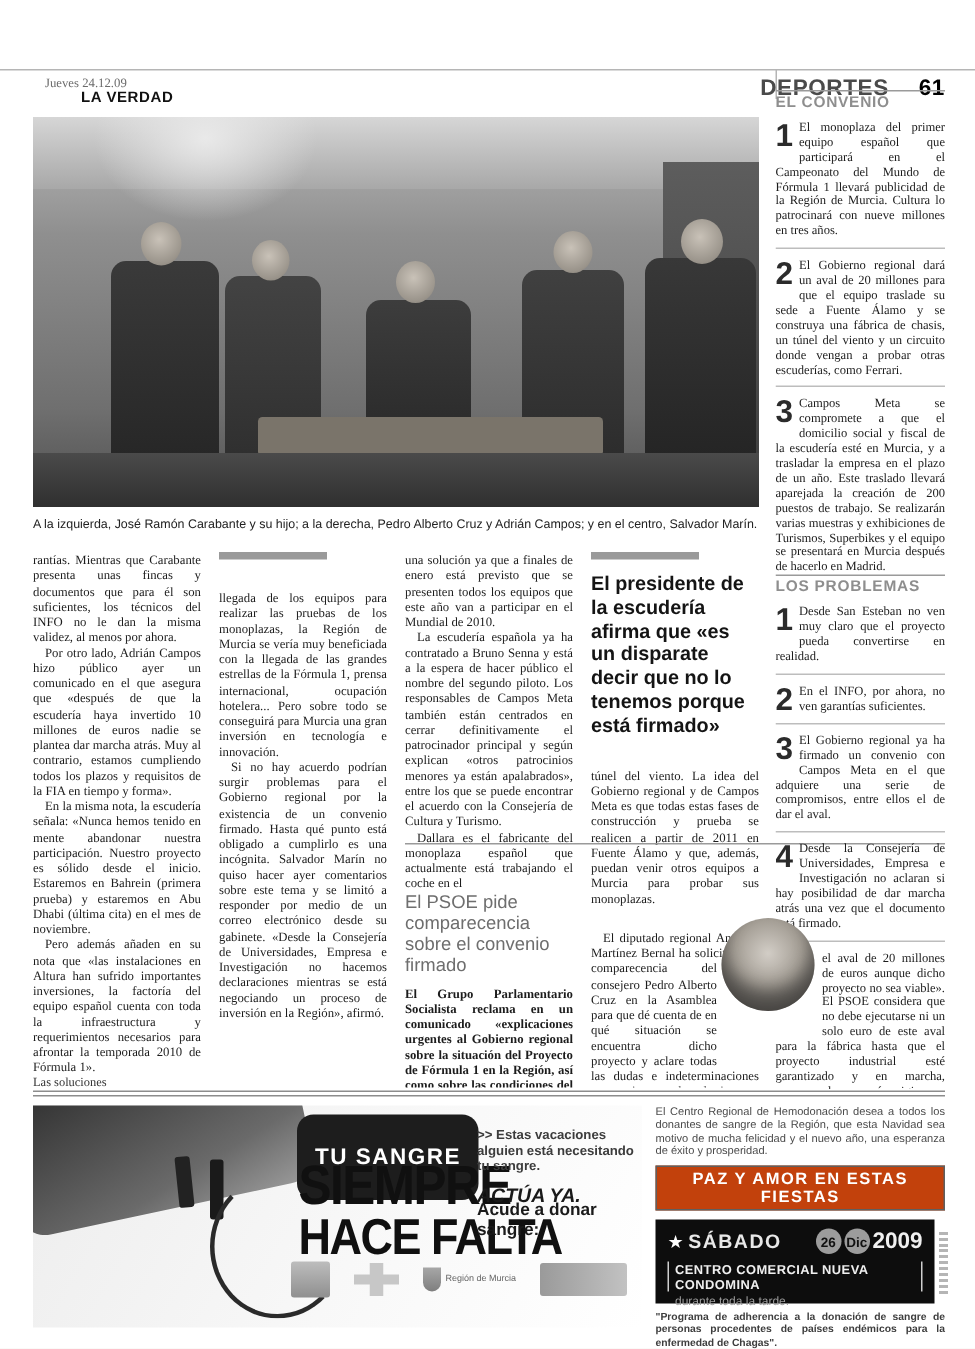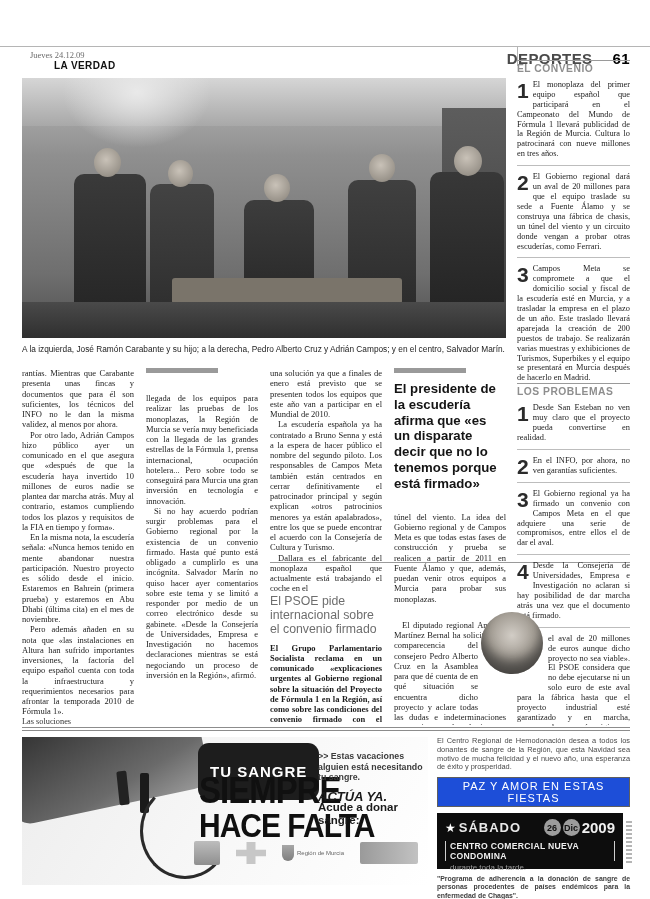--- a/index.html
+++ b/index.html
@@ -87,21 +87,21 @@
   .ts-cta2 { position:absolute; left:296px; top:64px; width:110px; font-family:"Liberation Sans",sans-serif; font-weight:bold; font-size:11.5px; line-height:12.5px; color:#1a1a1a; }
   .logos { position:absolute; left:172px; top:104px; width:230px; display:flex; align-items:center; gap:16px; }
   .logo-box { width:26px; height:24px; background:linear-gradient(180deg,#bdbdbd,#8f8f8f); border-radius:2px; }
   .logo-cross { width:30px; height:22px; background:#c7c7c7; clip-path:polygon(35% 0,65% 0,65% 35%,100% 35%,100% 65%,65% 65%,65% 100%,35% 100%,35% 65%,0 65%,0 35%,35% 35%); }
   .logo-region { display:flex; align-items:center; gap:3px; font-family:"Liberation Sans",sans-serif; font-size:6px; color:#666; }
   .shield { width:12px; height:16px; background:linear-gradient(180deg,#a7a7a7,#7e7e7e); border-radius:0 0 6px 6px; }
   .logo-wide { width:58px; height:22px; background:linear-gradient(90deg,#9a9a9a,#c2c2c2); border-radius:2px; }
 
   .promo-ad { position:absolute; left:437px; top:737px; width:193px; height:150px; font-family:"Liberation Sans",sans-serif; }
   .promo-intro { font-size:7.4px; line-height:8.8px; color:#4a4a4a; text-align:justify; }
-  .promo-banner { margin-top:5px; background:#1d4ed8; border:1px solid #5f5f5f; color:#fff; font-weight:normal; font-size:11px;
+  .promo-banner { margin-top:5px; background:#c2410c; border:1px solid #5f5f5f; color:#fff; font-weight:bold; font-size:11px;
                   letter-spacing:1px; text-align:center; padding:2px 0; }
   .promo-box { position:relative; margin-top:6px; background:#0d0d0d; color:#fff; height:56px; padding:6px 8px 4px 8px; width:186px; }
   .pb-row1 { display:flex; align-items:center; }
   .pb-star { color:#fff; font-size:12px; margin-right:3px; }
   .pb-day { font-weight:bold; font-size:13px; letter-spacing:1px; color:#e8e8e8; }
   .pb-date { margin-left:auto; display:flex; align-items:center; gap:2px; }
   .pb-circ { width:17px; height:17px; border-radius:50%; background:#9c9c9c; color:#111; font-weight:bold; font-size:9px;
              display:flex; align-items:center; justify-content:center; }
   .pb-year { font-weight:bold; font-size:15px; color:#f0f0f0; }
   .pb-venue { margin-top:5px; border-left:1px solid #cfcfcf; border-right:1px solid #cfcfcf; padding:0 4px;
@@ -160,21 +160,21 @@
       <div class="qbar"></div>
       <p class="after-quote">llegada de los equipos para realizar las pruebas de los monoplazas, la Región de Murcia se vería muy beneficiada con la llegada de las grandes estrellas de la Fórmula 1, prensa internacional, ocupación hotelera... Pero sobre todo se conseguirá para Murcia una gran inversión en tecnología e innovación.</p>
       <p class="p-ind">Si no hay acuerdo podrían surgir problemas para el Gobierno regional por la existencia de un convenio firmado. Hasta qué punto está obligado a cumplirlo es una incógnita. Salvador Marín no quiso hacer ayer comentarios sobre este tema y se limitó a responder por medio de un correo electrónico desde su gabinete. «Desde la Consejería de Universidades, Empresa e Investigación no hacemos declaraciones mientras se está negociando un proceso de inversión en la Región», afirmó.</p>
 
     </div>
 
     <div class="col">
       <p>una solución ya que a finales de enero está previsto que se presenten todos los equipos que este año van a participar en el Mundial de 2010.</p>
       <p class="p-ind">La escudería española ya ha contratado a Bruno Senna y está a la espera de hacer público el nombre del segundo piloto. Los responsables de Campos Meta también están centrados en cerrar definitivamente el patrocinador principal y según explican «otros patrocinios menores ya están apalabrados», entre los que se puede encontrar el acuerdo con la Consejería de Cultura y Turismo.</p>
       <p class="p-ind">Dallara es el fabricante del monoplaza español que actualmente está trabajando el coche en el</p>
-      <p class="psoe-title">El PSOE pide internacional sobre el convenio firmado</p>
+      <p class="psoe-title">El PSOE pide comparecencia sobre el convenio firmado</p>
       <p class="psoe-lead">El Grupo Parlamentario Socialista reclama en un comunicado «explicaciones urgentes al Gobierno regional sobre la situación del Proyecto de Fórmula 1 en la Región, así como sobre las condiciones del convenio firmado con el presidente de Campos Meta José Ramón Carabante»</p>
     </div>
 
     <div class="col">
       <div class="qbar"></div>
       <p class="pullquote">El presidente de la escudería afirma que «es un disparate decir que no lo tenemos porque está firmado»</p>
       <p class="after-quote">túnel del viento. La idea del Gobierno regional y de Campos Meta es que todas estas fases de construcción y prueba se realicen a partir de 2011 en Fuente Álamo y que, además, puedan venir otros equipos a Murcia para probar sus monoplazas.</p>
       <div class="fsp0"></div>
       <div class="fsp1"></div>
       <p class="psoe-gap p-ind">El diputado regional Antonio Martínez Bernal ha solicitado la comparecencia del consejero Pedro Alberto Cruz en la Asamblea para que dé cuenta de en qué situación se encuentra dicho proyecto y aclare todas las dudas e indeterminaciones que se ciernen sobre el mismo.</p>

